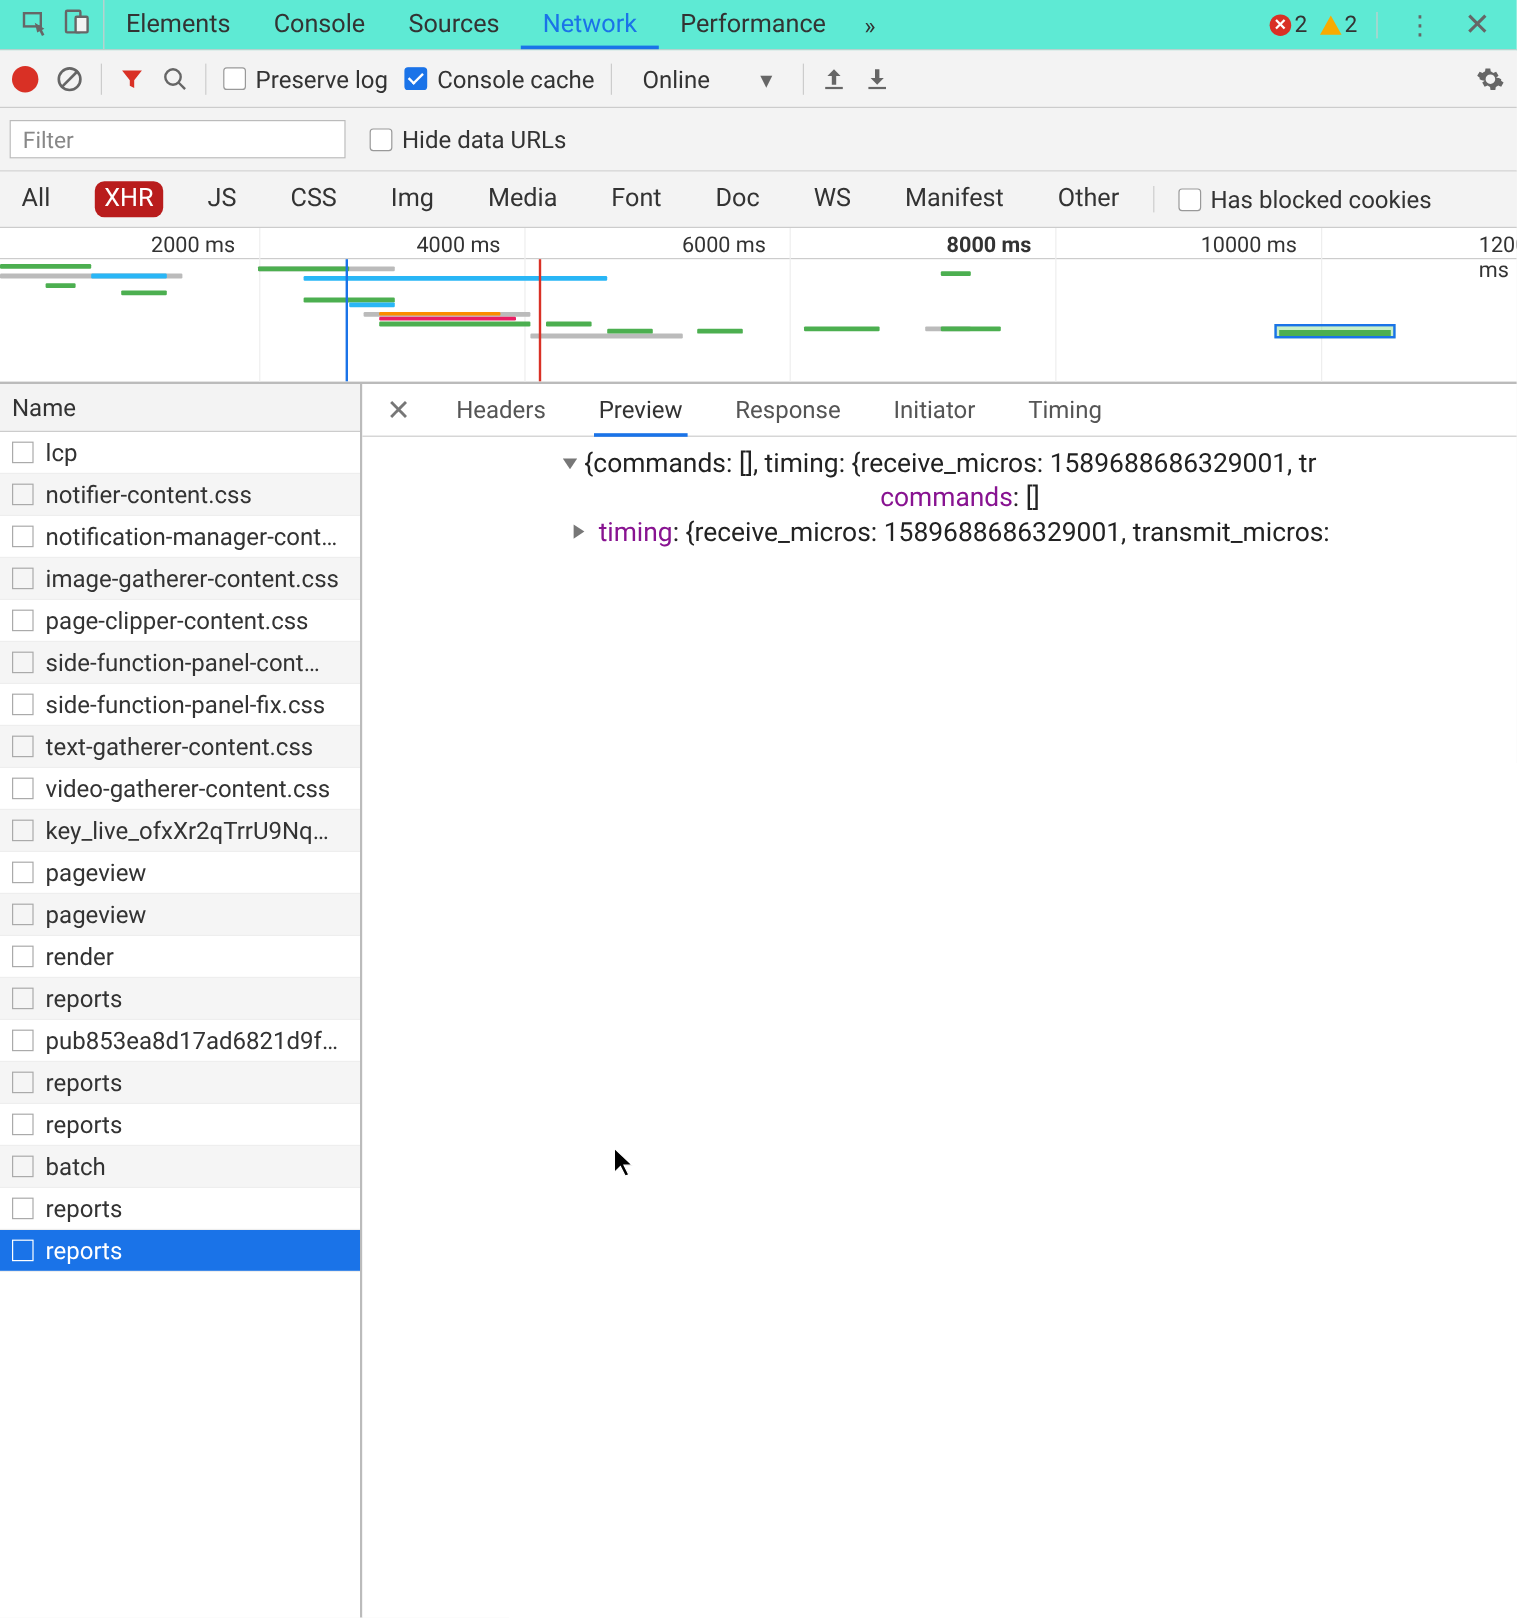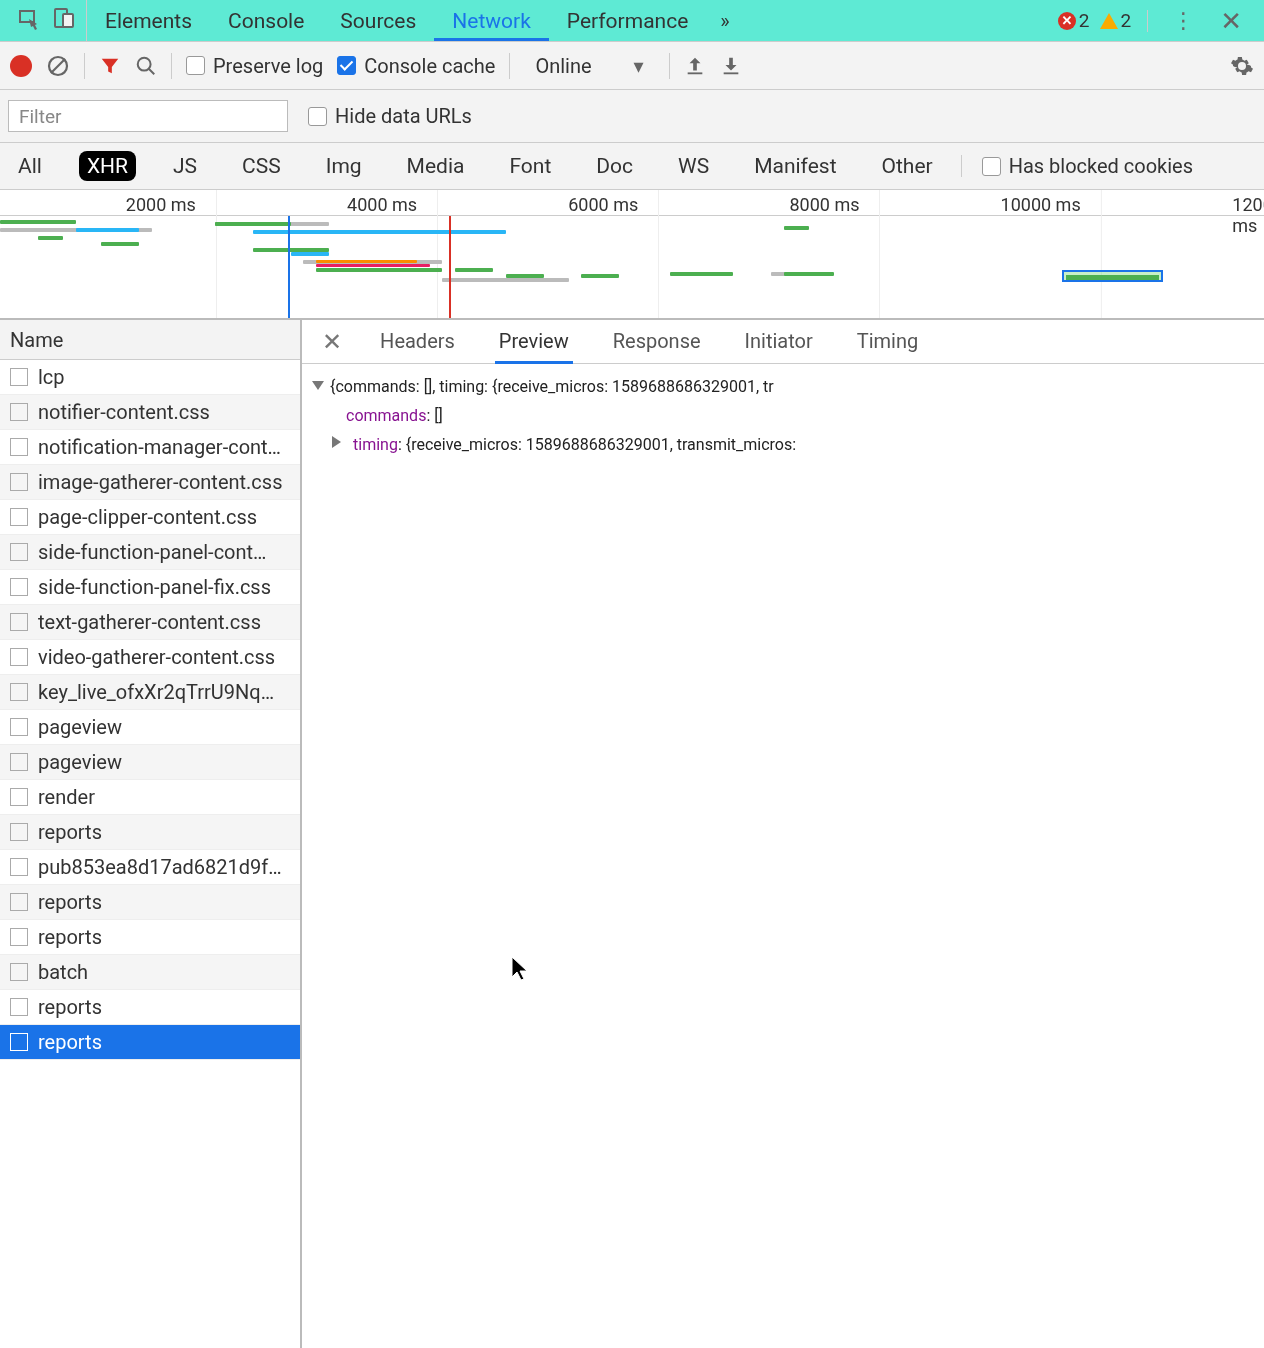--- a/index.html
+++ b/index.html
@@ -33,21 +33,21 @@
   .toolbar .spacer{flex:1;}
 
   
   .filterbar{display:flex;align-items:center;gap:20px;padding:10px 8px;border-bottom:1px solid #ccc;background:#f3f3f3;}
   .filter-input{width:280px;height:32px;border:1px solid #bbb;background:#fff;padding:0 10px;font-size:19px;color:#333;}
   .filter-input::placeholder{color:#888;}
 
   
   .typebar{display:flex;align-items:center;gap:14px;padding:8px 10px;border-bottom:1px solid #ccc;background:#f3f3f3;flex-wrap:wrap;}
   .chip{padding:3px 8px;border-radius:8px;cursor:pointer;font-size:21px;}
-  .chip.active{background:#000000;color:#fff;}
+  .chip.active{background:#b91c1c;color:#fff;}
 
   
   .timeline{height:130px;border-bottom:2px solid #bbb;background:#fff;position:relative;overflow:hidden;}
   .ruler{height:26px;border-bottom:1px solid #ccc;position:relative;}
   .tick{position:absolute;top:4px;font-size:18px;color:#333;transform:translateX(-100%);padding-right:19px;}
   .tick::after{content:"";position:absolute;right:-2px;top:-4px;width:1px;height:130px;background:#eee;}
   .wf{position:absolute;top:26px;left:0;right:0;bottom:0;}
   .bar{position:absolute;height:4px;border-radius:1px;}
   .vline{position:absolute;top:0;bottom:0;width:2px;}
   .selbox{position:absolute;border:2px solid #1a73e8;background:rgba(117,214,117,0.4);}
@@ -64,21 +64,21 @@
   .reqrow.selected{background:#1a73e8 !important;color:#fff;}
   .reqrow.selected .fi{border-color:#fff;}
   .reqrow .nm{overflow:hidden;text-overflow:ellipsis;}
 
   
   .detail{flex:1;background:#fff;display:flex;flex-direction:column;}
   .detail-tabs{height:44px;border-bottom:1px solid #ccc;display:flex;align-items:center;gap:28px;padding:0 14px;}
   .detail-tabs .x{color:#777;font-size:24px;cursor:pointer;padding:0 6px;}
   .dtab{cursor:pointer;padding:10px 4px 8px;color:#555;}
   .dtab.active{color:#333;border-bottom:3px solid #1a73e8;}
-  .json{padding:8px 10px;font-family:Menlo,Consolas,monospace;font-size:16px;line-height:29px;white-space:nowrap;overflow:hidden;}
+  .json{padding:8px 10px;font-family:Menlo,Consolas,monospace;font-size:22px;line-height:29px;white-space:nowrap;overflow:hidden;text-align:center;}
   .json .tri{display:inline-block;width:0;height:0;border-left:6px solid transparent;border-right:6px solid transparent;border-top:9px solid #777;margin-right:6px;vertical-align:2px;}
   .json .tri.closed{border-top:6px solid transparent;border-bottom:6px solid transparent;border-left:9px solid #777;}
   .json .key{color:#881391;}
   .json .lit{color:#222;}
   .json .indent1{padding-left:34px;}
   .cursor-arrow{position:absolute;left:510px;top:955px;pointer-events:none;}
 </style>
 </head>
 <body>
 
@@ -202,21 +202,21 @@
     <span class="chk" id="chk-blocked"></span>
     <span>Has blocked cookies</span>
   </label>
 </div>
 
 <div class="timeline">
   <div class="ruler" id="ruler">
       <span class="tick" style="left: 17%;">2000 ms</span>
       <span class="tick" style="left: 34.5%;">4000 ms</span>
       <span class="tick" style="left: 52%;">6000 ms</span>
-      <span class="tick" style="left: 69.5%;">8000 ms</span>
+      <span class="tick" style="left: 69.5%; font-weight: bold;">8000 ms</span>
       <span class="tick" style="left: 87%;">10000 ms</span>
       <span class="tick" style="left: 103%;">12000 ms</span>
     </div>
   <div class="wf" id="wf">
 
     <div class="bar" style="left:0%;width:6%;top:4px;background:#4caf50;"></div>
     <div class="bar" style="left:0%;width:12%;top:12px;background:#bbb;"></div>
     <div class="bar" style="left:6%;width:5%;top:12px;background:#29b6f6;"></div>
     <div class="bar" style="left:3%;width:2%;top:20px;background:#4caf50;"></div>
     <div class="bar" style="left:8%;width:3%;top:26px;background:#4caf50;"></div>

